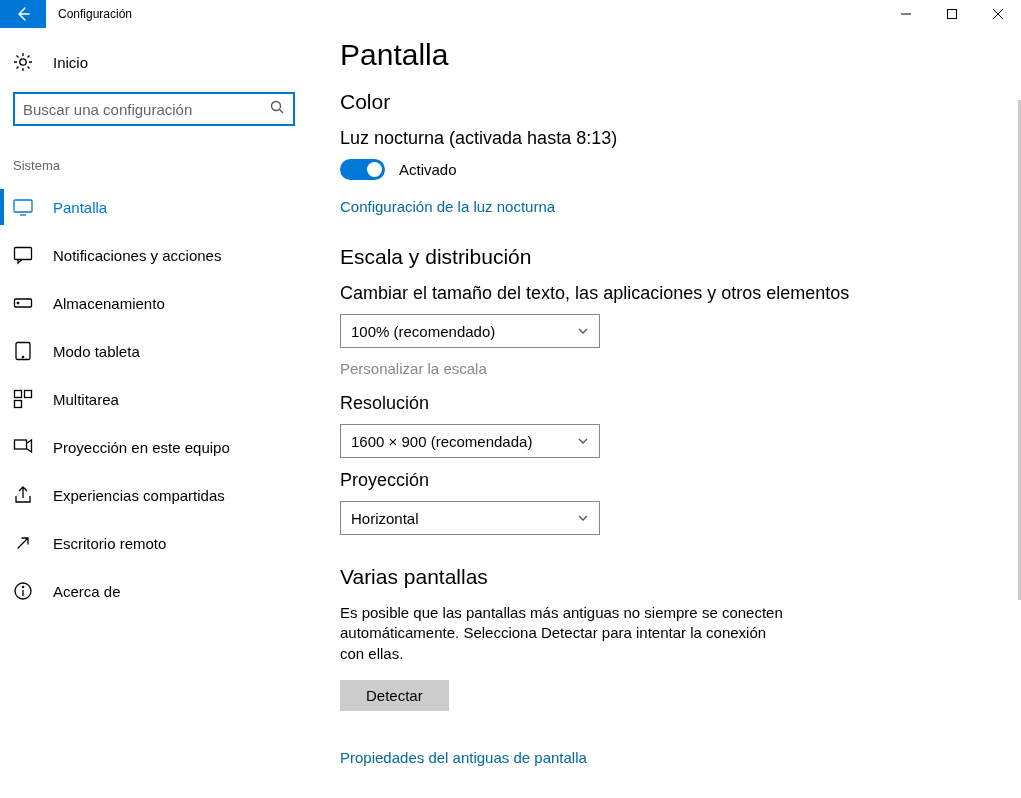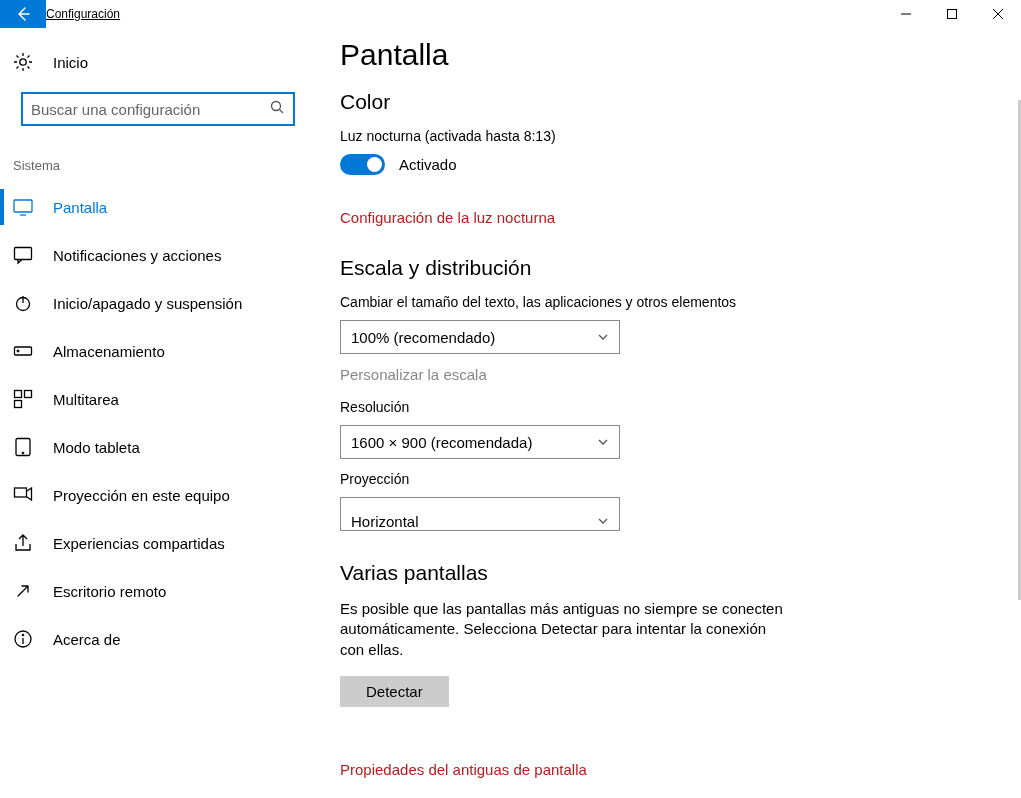--- a/index.html
+++ b/index.html
@@ -1,58 +1,58 @@
 <!DOCTYPE html>
 <html><head>
 <meta charset="utf-8">
 <style>
   * { box-sizing: border-box; margin: 0; padding: 0; font-family: "Segoe UI", Arial, sans-serif; }
   body { width: 1021px; height: 798px; background: #ffffff; color: #000; overflow: hidden; position: relative; }
 
   
   .titlebar { height: 28px; display: flex; align-items: center; background: #fff; }
   .back-btn { width: 46px; height: 28px; background: #0078d7; display: flex; align-items: center; justify-content: center; color: #fff; }
-  .titlebar-title { font-size: 12px; color: #000; text-decoration: underline; }
+  .titlebar-title { font-size: 12px; padding-left: 12px; color: #000; }
   .win-controls { margin-left: auto; display: flex; }
   .win-btn { width: 46px; height: 28px; display: flex; align-items: center; justify-content: center; color: #000; }
   .win-btn svg { display: block; }
 
   
   .layout { display: flex; height: calc(798px - 28px); }
   .sidebar { width: 308px; padding: 14px 0 0 0; }
   .content { flex: 1; padding: 10px 40px 0 32px; overflow-y: auto; position: relative; }
 
   
   .home-row { display: flex; align-items: center; gap: 20px; padding: 10px 13px; font-size: 15px; }
   .home-row .icon-svg { width: 20px; height: 20px; }
   .search-wrap { padding: 10px 13px 4px 13px; }
   .search { width: 100%; border: 2px solid #0078d7; height: 34px; padding: 0 30px 0 8px; font-size: 15px; outline: none; background: #fff; }
   .search::placeholder { color: #666; }
-  .search-wrap { position: relative; margin-left: 8px; }
+  .search-wrap { position: relative; }
   .search-icon { position: absolute; right: 24px; top: 18px; color: #444; }
 
   .section-label { font-size: 13px; color: #666; padding: 28px 13px 10px 13px; }
 
   .nav-item { display: flex; align-items: center; gap: 20px; padding: 0 13px; height: 48px; font-size: 15px; cursor: default; }
   .nav-item.active { color: #0078d7; position: relative; }
   .nav-item.active::before { content: ""; position: absolute; left: 0; top: 6px; bottom: 6px; width: 4px; background: #0078d7; }
   .nav-item .icon-svg { width: 20px; height: 20px; stroke: currentColor; fill: none; }
 
   
   .page-title { font-size: 30px; font-weight: 500; margin-bottom: 18px; }
   .subheader { font-size: 21px; font-weight: 500; margin-bottom: 14px; margin-top: 4px; }
-  .field-label { font-size: 14px; margin-bottom: 10px; }
+  .field-label { font-size: 18px; margin-bottom: 10px; }
   .toggle-row { display: flex; align-items: center; gap: 14px; margin-bottom: 18px; }
   .toggle { width: 45px; height: 21px; border-radius: 11px; background: #0078d7; position: relative; }
   .toggle::after { content: ""; position: absolute; right: 3px; top: 3px; width: 15px; height: 15px; border-radius: 50%; background: #fff; }
   .toggle-label { font-size: 15px; }
-  .link { color: #b91c1c; font-size: 15px; display: inline-block; margin-top: 16px; }
+  .link { color: #0369a1; font-size: 15px; display: inline-block; }
   .disabled-link { color: #888; font-size: 15px; }
   .block { margin-bottom: 26px; }
-  .select { margin-top: 0; width: 280px; height: 34px; border: 1px solid #888; display: flex; align-items: center; justify-content: space-between; padding: 0 10px; font-size: 15px; margin-bottom: 12px; background:#fff; }
+  .select { margin-top: 0; width: 260px; height: 34px; border: 1px solid #888; display: flex; align-items: center; justify-content: space-between; padding: 0 10px; font-size: 15px; margin-bottom: 12px; background:#fff; }
   .chevron { color: #444; }
   .desc { font-size: 15px; max-width: 450px; line-height: 1.35; margin-bottom: 16px; }
   .btn { background: #ccc; border: none; padding: 7px 26px; font-size: 15px; }
   .spacer-sm { height: 12px; }
 
   
   .edge-scroll { position: absolute; right: 0; top: 100px; width: 3px; height: 500px; background: #ccc; }
 </style>
 </head>
 <body>
@@ -113,46 +113,39 @@
     </div>
     <div class="nav-item">
       <svg class="icon-svg" viewBox="0 0 20 20">
           <rect x="1.5" y="2.5" width="17" height="12" rx="1" stroke="#000" fill="none" stroke-width="1.3"></rect>
           <path d="M5 14.5 L5 18 L9 14.5" stroke="#000" fill="none" stroke-width="1.3"></path>
         </svg>
       <span>Notificaciones y acciones</span>
     </div>
     <div class="nav-item">
       <svg class="icon-svg" viewBox="0 0 20 20">
-          <circle cx="10" cy="11" r="6.5" stroke="#000" fill="none" stroke-width="1.3"></circle>
-          <path d="M10 3v7" stroke="#000" stroke-width="1.3"></path>
-        </svg>
-      <span>Inicio/apagado y suspensión</span>
-    </div>
-    <div class="nav-item">
-      <svg class="icon-svg" viewBox="0 0 20 20">
           <rect x="1.5" y="6" width="17" height="8" rx="1" stroke="#000" fill="none" stroke-width="1.3"></rect>
           <circle cx="5" cy="10" r="1" fill="#000"></circle>
         </svg>
       <span>Almacenamiento</span>
+    </div>
+    <div class="nav-item">
+      <svg class="icon-svg" viewBox="0 0 20 20">
+          <rect x="3" y="1.5" width="14" height="17" rx="1.5" stroke="#000" fill="none" stroke-width="1.3"></rect>
+          <circle cx="10" cy="16" r="0.9" fill="#000"></circle>
+        </svg>
+      <span>Modo tableta</span>
     </div>
     <div class="nav-item">
       <svg class="icon-svg" viewBox="0 0 20 20">
           <rect x="1.5" y="1.5" width="7" height="7" stroke="#000" fill="none" stroke-width="1.3"></rect>
           <rect x="11.5" y="1.5" width="7" height="7" stroke="#000" fill="none" stroke-width="1.3"></rect>
           <rect x="1.5" y="11.5" width="7" height="7" stroke="#000" fill="none" stroke-width="1.3"></rect>
         </svg>
       <span>Multitarea</span>
-    </div>
-    <div class="nav-item">
-      <svg class="icon-svg" viewBox="0 0 20 20">
-          <rect x="3" y="1.5" width="14" height="17" rx="1.5" stroke="#000" fill="none" stroke-width="1.3"></rect>
-          <circle cx="10" cy="16" r="0.9" fill="#000"></circle>
-        </svg>
-      <span>Modo tableta</span>
     </div>
     <div class="nav-item">
       <svg class="icon-svg" viewBox="0 0 20 20">
           <rect x="1.5" y="3" width="12" height="9" stroke="#000" fill="none" stroke-width="1.3"></rect>
           <path d="M14 6 L18.5 3 V15 L14 12" stroke="#000" fill="none" stroke-width="1.3"></path>
         </svg>
       <span>Proyección en este equipo</span>
     </div>
     <div class="nav-item">
       <svg class="icon-svg" viewBox="0 0 20 20">
@@ -200,21 +193,21 @@
 
     <div class="field-label">Resolución</div>
     <div class="select">
       <span>1600 × 900 (recomendada)</span>
       <span class="chevron"><svg width="12" height="12" viewBox="0 0 12 12">
             <path d="M2 4 L6 8 L10 4" stroke="#555" fill="none" stroke-width="1.3"></path>
           </svg></span>
     </div>
 
     <div class="field-label">Proyección</div>
-    <div class="select" style="margin-bottom:30px;align-items:flex-end;">
+    <div class="select" style="margin-bottom:30px;">
       <span>Horizontal</span>
       <span class="chevron"><svg width="12" height="12" viewBox="0 0 12 12">
             <path d="M2 4 L6 8 L10 4" stroke="#555" fill="none" stroke-width="1.3"></path>
           </svg></span>
     </div>
 
     <div class="subheader">Varias pantallas</div>
     <div class="desc">Es posible que las pantallas más antiguas no siempre se conecten automáticamente. Selecciona Detectar para intentar la conexión con ellas.</div>
     <button class="btn">Detectar</button>
     <div class="spacer-sm"></div>

